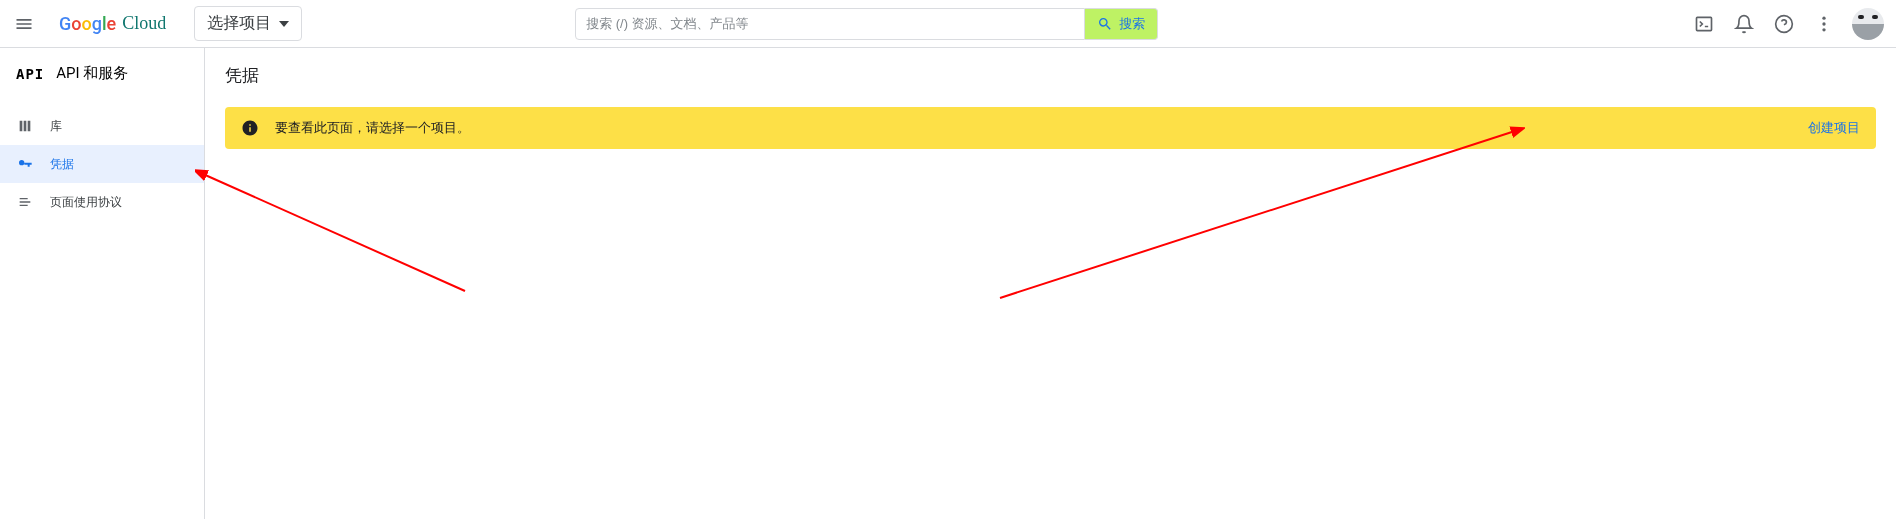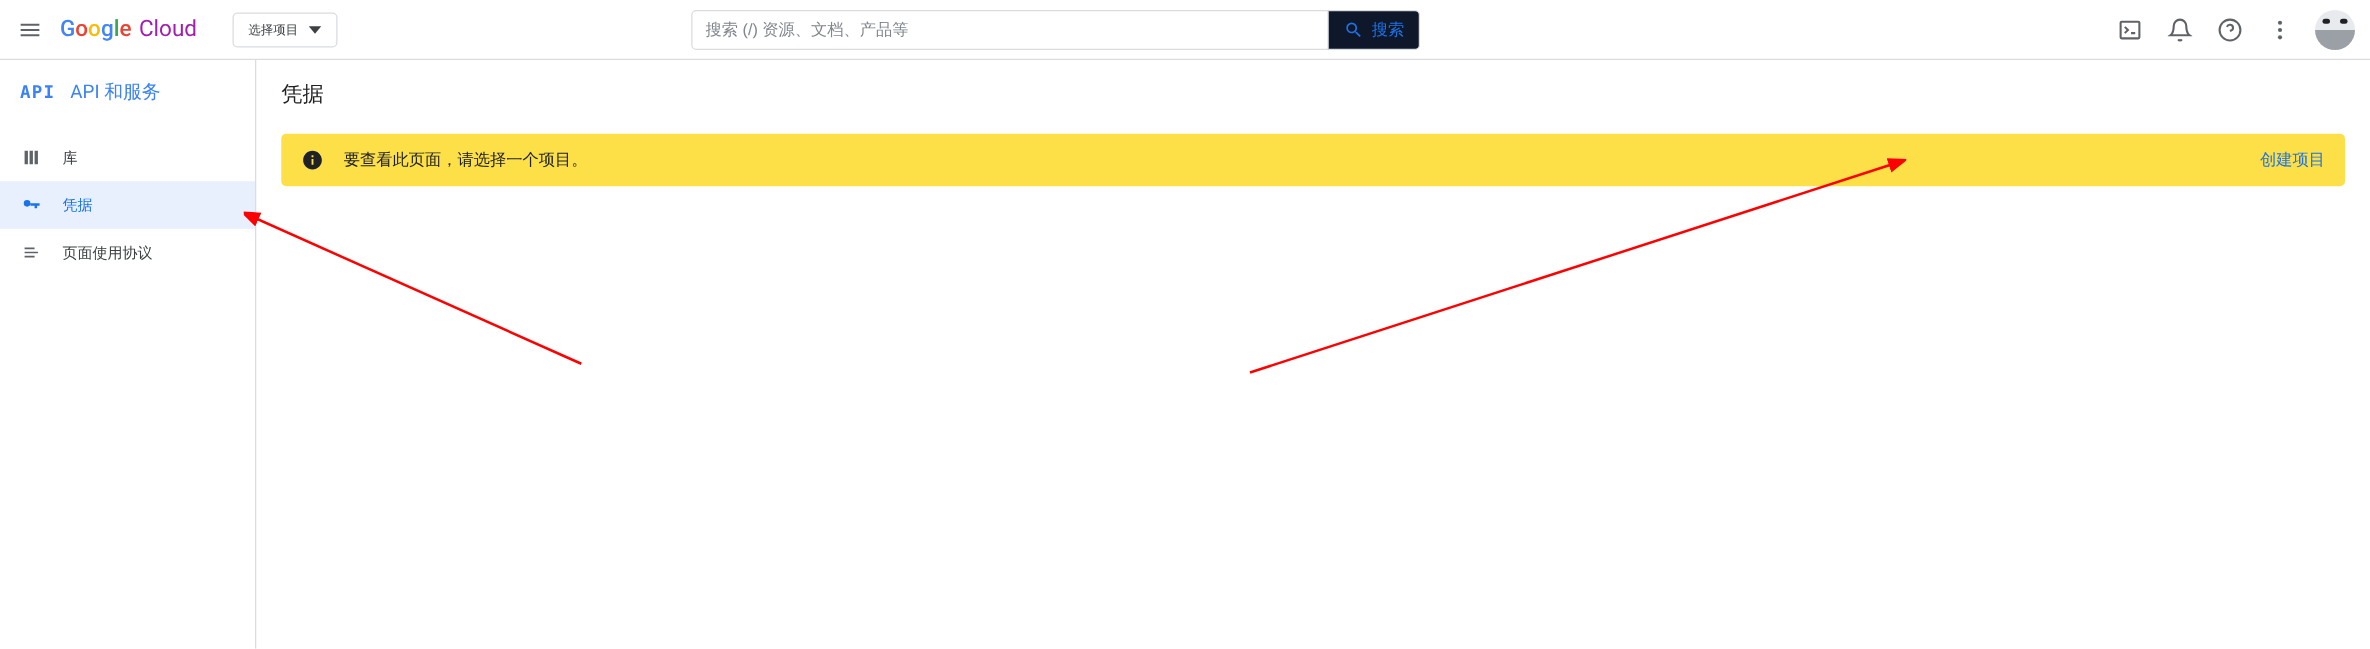--- a/index.html
+++ b/index.html
@@ -1,48 +1,48 @@
 <!DOCTYPE html>
 <html><head>
   <meta charset="utf-8">
   <style>
     * { margin: 0; padding: 0; box-sizing: border-box; }
     body { font-family: 'Google Sans', Roboto, Arial, sans-serif; font-size: 13px; color: #3c4043; background: #fff; overflow: hidden; }
     
     .header { display: flex; align-items: center; height: 48px; border-bottom: 1px solid #dadce0; padding: 0 12px; gap: 12px; }
     .menu-btn { width: 24px; height: 24px; display: flex; align-items: center; justify-content: center; cursor: pointer; color: #5f6368; }
-    .logo { display: flex; gap: 2px; font-size: 18px; }
+    .logo { display: flex; gap: 2px; font-size: 18px; margin-left: 11px; }
     .logo-google { font-weight: 500; }
     .logo-g1 { color: #4285F4; }
     .logo-g2 { color: #EA4335; }
     .logo-g3 { color: #FBBC05; }
     .logo-g4 { color: #4285F4; }
     .logo-g5 { color: #34A853; }
     .logo-g6 { color: #EA4335; }
-    .logo-cloud { color: #a21caf; font-weight: 400; margin-left: 4px; }
+    .logo-cloud { color: #0f766e; font-weight: 400; margin-left: 4px; font-family: Liberation Serif, serif; }
     
-    .project-selector { display: flex; align-items: center; gap: 8px; border: 1px solid #dadce0; border-radius: 4px; padding: 6px 12px; margin-left: 16px; cursor: pointer; font-size: 10px; color: #3c4043; font-weight: 500; }
+    .project-selector { display: flex; align-items: center; gap: 8px; border: 1px solid #dadce0; border-radius: 4px; padding: 6px 12px; margin-left: 16px; cursor: pointer; font-size: 16px; color: #3c4043; font-weight: 500; }
     .project-selector svg { width: 10px; height: 10px; }
     
     .search-container { display: flex; align-items: center; margin-left: auto; margin-right: auto; }
     .search-input { width: 510px; height: 32px; border: 1px solid #dadce0; border-radius: 4px 0 0 4px; padding: 0 10px; font-size: 13px; outline: none; color: #5f6368; }
     .search-input::placeholder { color: #80868b; }
-    .search-btn { display: flex; align-items: center; gap: 6px; height: 32px; border: 1px solid #dadce0; border-left: none; border-radius: 0 4px 4px 0; padding: 0 12px; background: #0f172a; cursor: pointer; color: #1a73e8; font-size: 13px; }
+    .search-btn { display: flex; align-items: center; gap: 6px; height: 32px; border: 1px solid #dadce0; border-left: none; border-radius: 0 4px 4px 0; padding: 0 12px; background: #bef264; cursor: pointer; color: #1a73e8; font-size: 13px; }
     .search-btn svg { width: 16px; height: 16px; }
     
     .header-right { display: flex; align-items: center; gap: 16px; margin-left: auto; }
     .header-icon { width: 24px; height: 24px; display: flex; align-items: center; justify-content: center; cursor: pointer; color: #5f6368; }
     .avatar { width: 32px; height: 32px; border-radius: 50%; background: linear-gradient(#e8eaed 0%, #e8eaed 50%, #9aa0a6 50%, #9aa0a6 100%); position: relative; cursor: pointer; }
     .avatar::before { content: ''; position: absolute; top: 7px; left: 6px; width: 6px; height: 4px; background: #202124; border-radius: 2px; }
     .avatar::after { content: ''; position: absolute; top: 7px; right: 6px; width: 6px; height: 4px; background: #202124; border-radius: 2px; }
     
     .main-layout { display: flex; height: calc(100vh - 48px); }
     
     .sidebar { width: 205px; border-right: 1px solid #dadce0; display: flex; flex-direction: column; }
-    .sidebar-header { display: flex; align-items: center; gap: 12px; padding: 16px 16px; font-size: 15px; color: #3b82f6; font-weight: 400; }
+    .sidebar-header { display: flex; align-items: center; gap: 12px; padding: 16px 16px; font-size: 15px; color: #000000; font-weight: 400; }
     .api-badge { font-family: monospace; font-size: 14px; font-weight: 700; letter-spacing: 1px; }
     
     .sidebar-items { padding-top: 8px; }
     .sidebar-item { display: flex; align-items: center; gap: 16px; padding: 10px 16px; font-size: 12px; color: #3c4043; cursor: pointer; }
     .sidebar-item.active { background: #e8f0fe; color: #1a73e8; }
     .sidebar-item-icon { width: 18px; height: 18px; display: flex; align-items: center; justify-content: center; color: #5f6368; flex-shrink: 0; }
     .sidebar-item.active .sidebar-item-icon { color: #1a73e8; }
     
     .content { flex: 1; padding: 16px 20px; position: relative; }
     .page-title { font-size: 17px; font-weight: 400; color: #202124; margin-bottom: 20px; }

